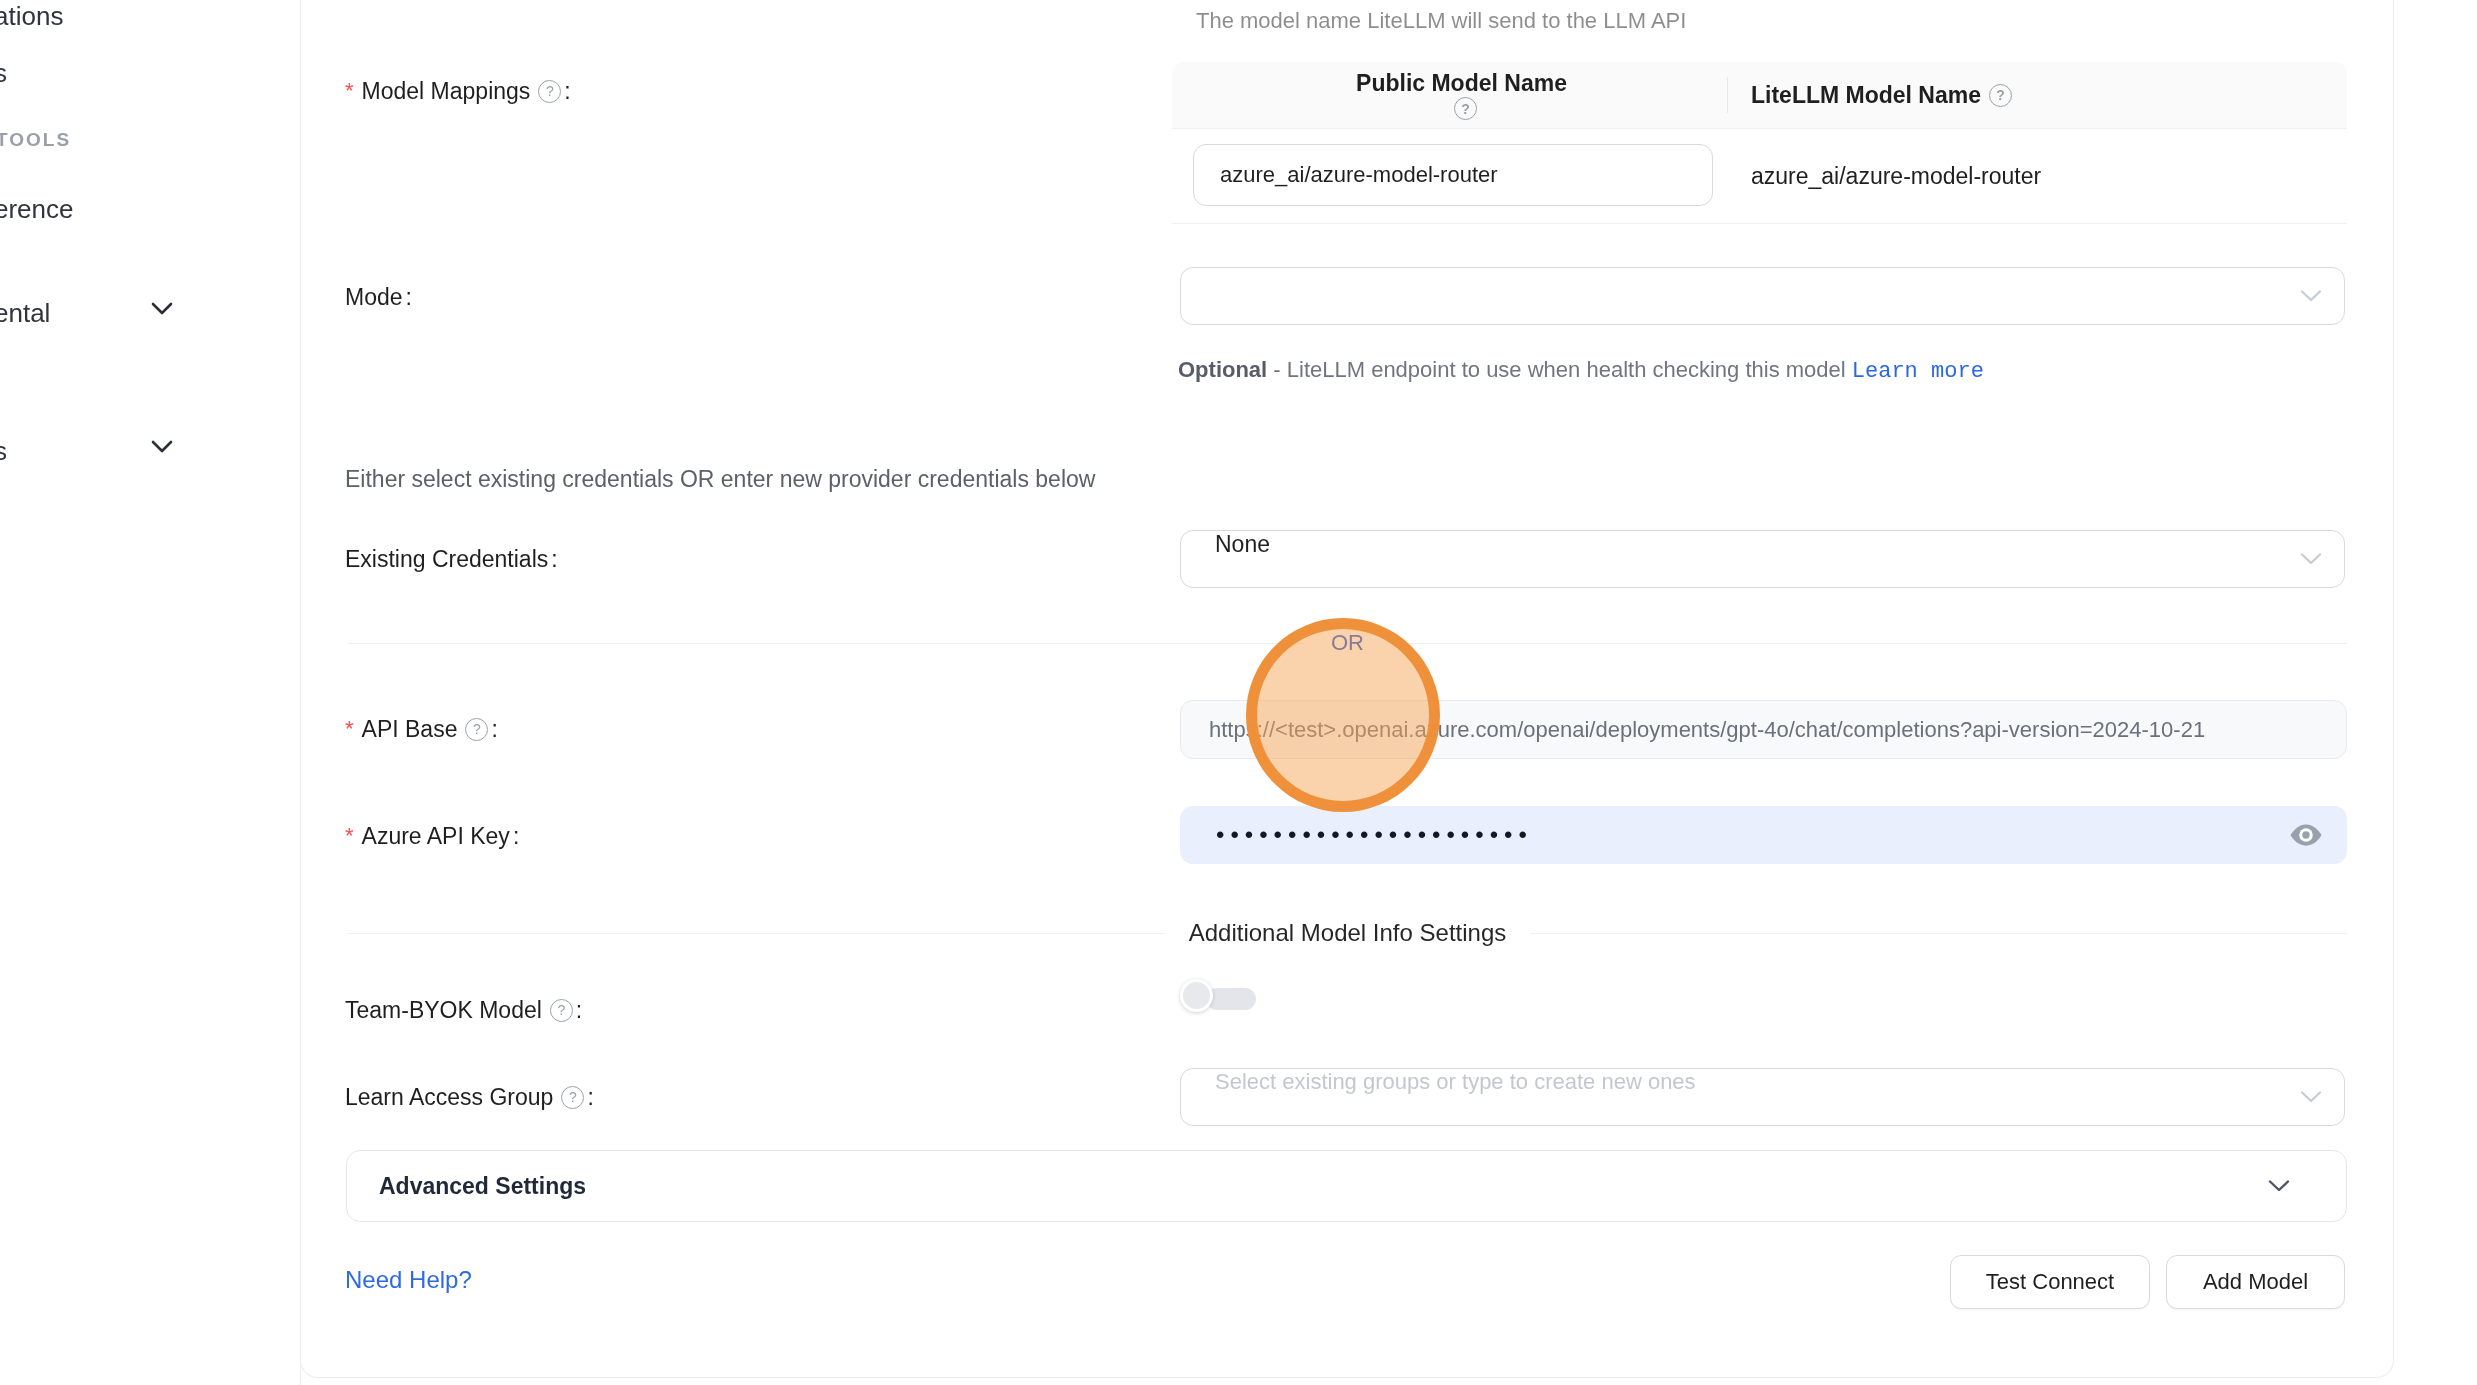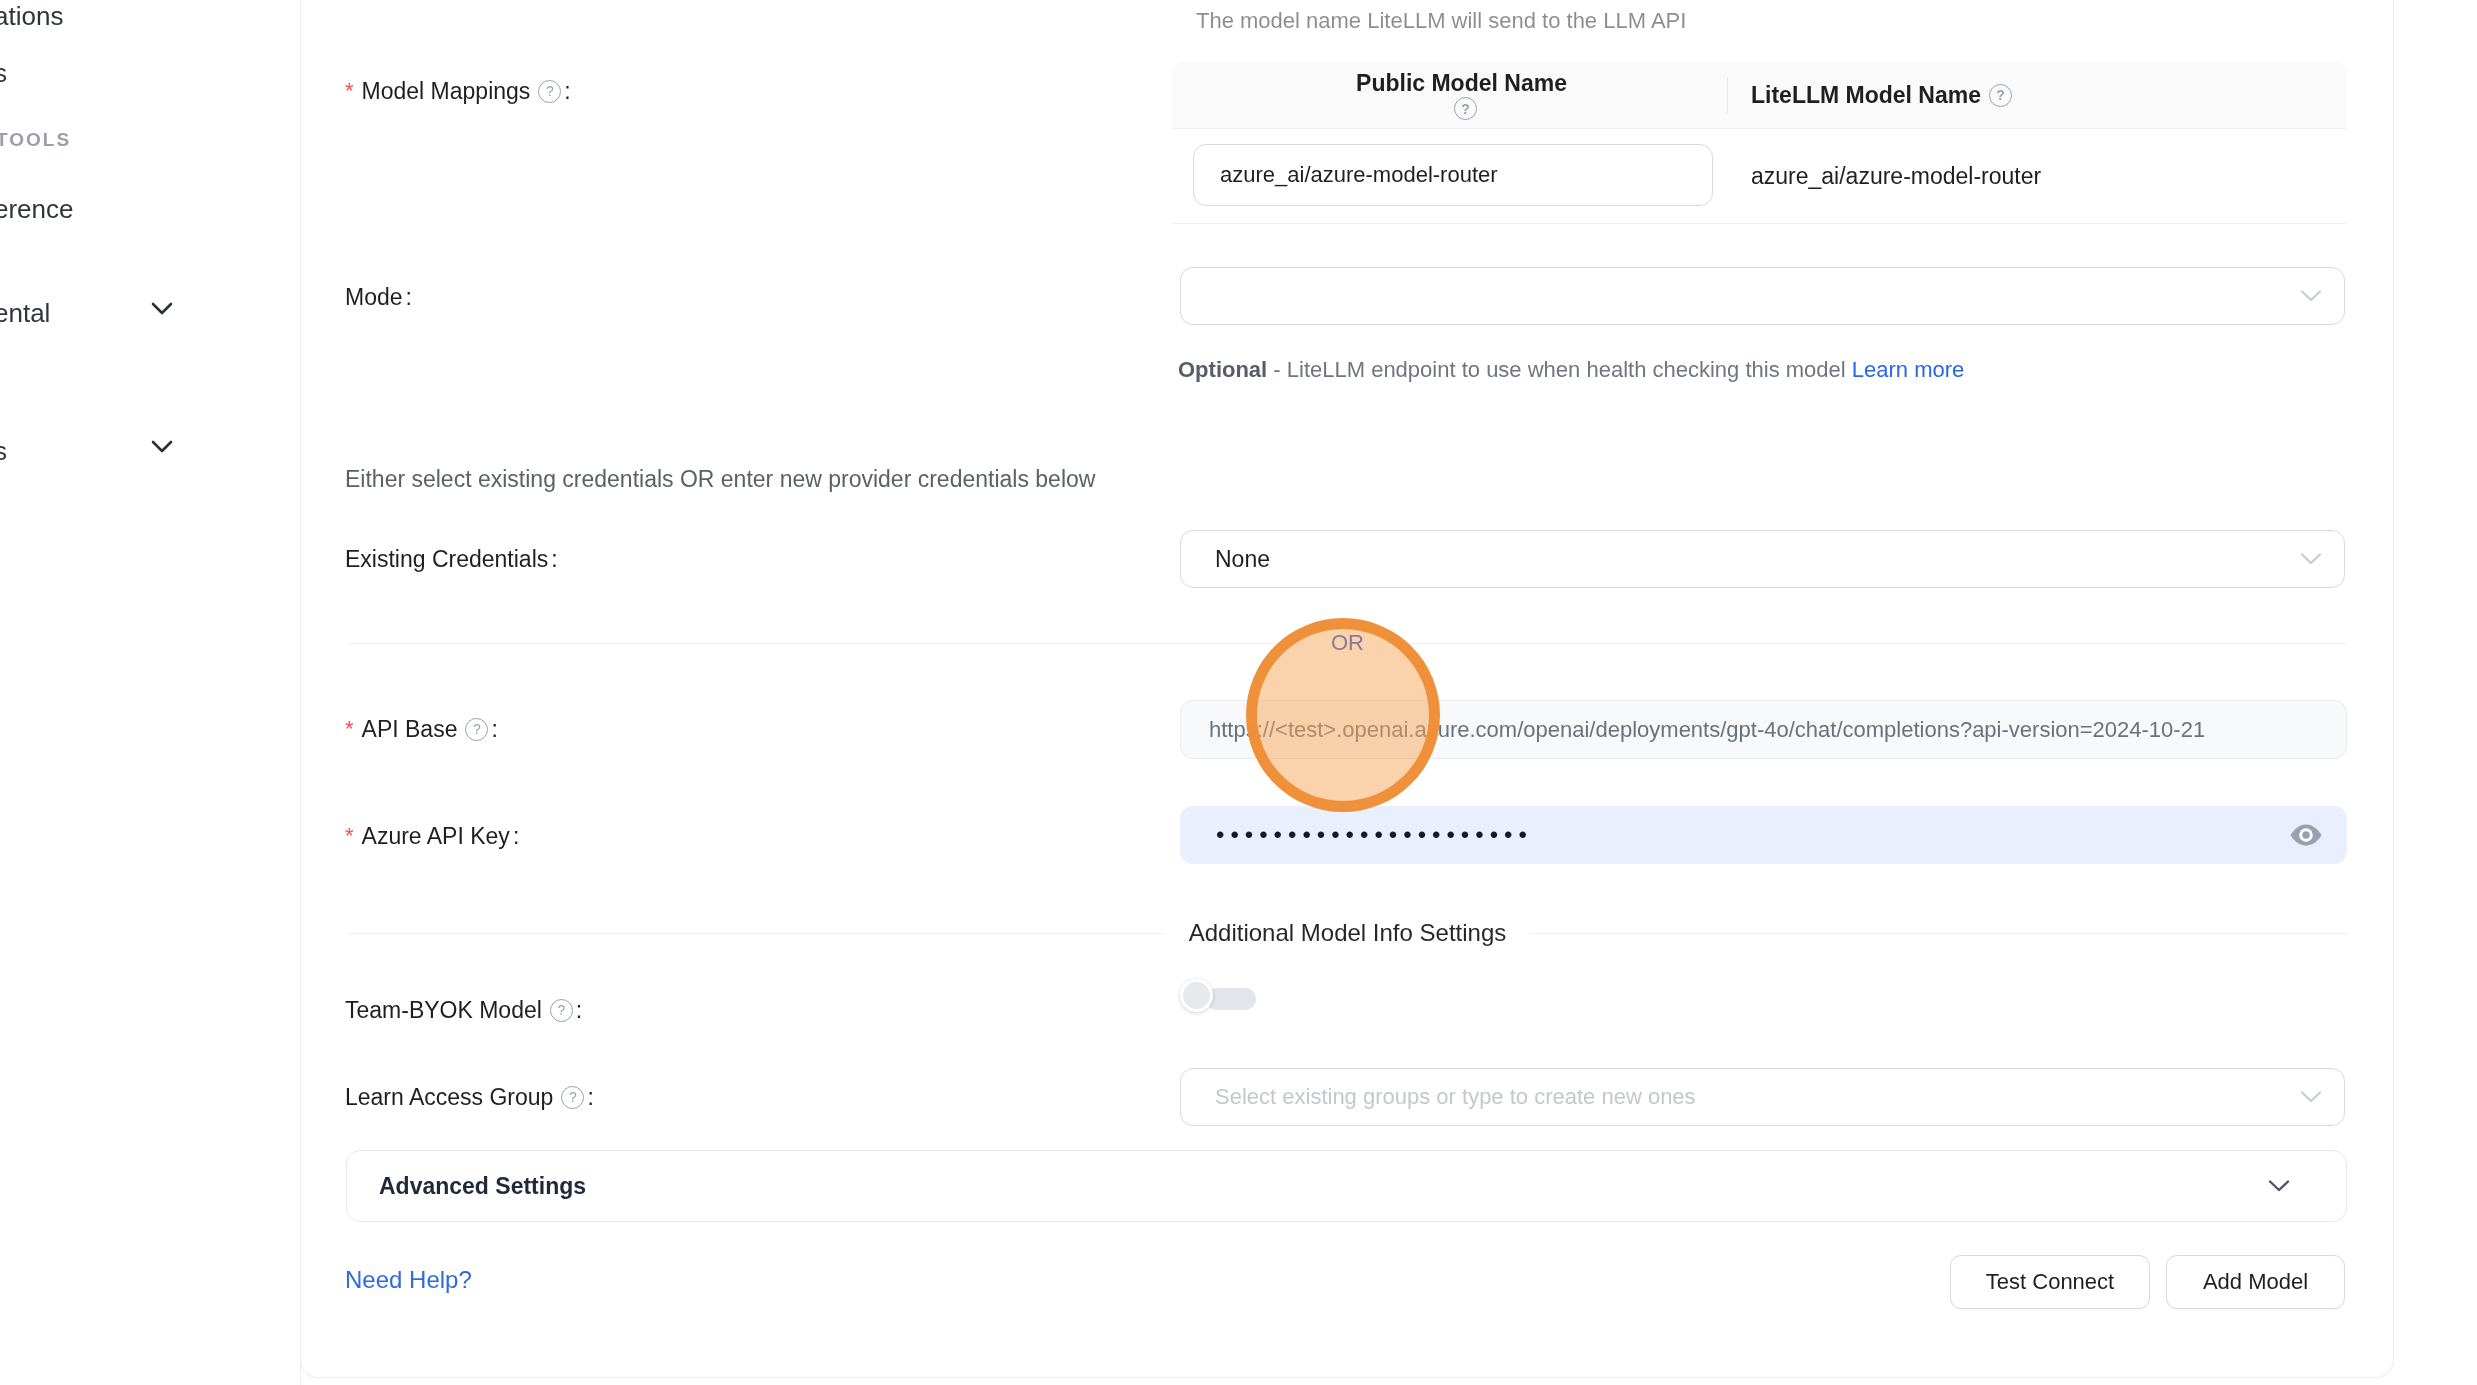--- a/index.html
+++ b/index.html
@@ -33,21 +33,21 @@
   .mm-hcell.c2{padding-left:24px;}
   .mm-hdiv{position:absolute;left:555px;top:15px;width:1px;height:36px;background:#e8e8e8;}
   .mm-body{display:flex;height:94px;align-items:center;border-bottom:1px solid #f0f0f0;position:relative;}
   .mm-input{position:absolute;left:21px;top:15px;width:520px;height:62px;border:1px solid #d9d9d9;border-radius:13px;
             background:#fff;display:flex;align-items:center;padding-left:26px;box-sizing:border-box;
             font-size:22px;color:rgba(0,0,0,.88);}
   .mm-val{position:absolute;left:579px;font-size:23px;color:rgba(0,0,0,.88);}
 
   
   .select{position:absolute;left:1180px;width:1165px;height:58px;border:1px solid #d9d9d9;border-radius:13px;
-          background:#fff;display:flex;align-items:center;padding:0 60px 0 34px;box-sizing:border-box;
+          background:#fff;display:flex;padding:0 60px 0 34px;box-sizing:border-box;
           font-size:23px;color:rgba(0,0,0,.88);}
   .select .ph{color:#c4c7cd;font-size:22px;}
   .sel-chev{position:absolute;right:22px;top:50%;transform:translateY(-50%);}
 
   .ro-input{position:absolute;left:1180px;width:1167px;height:59px;background:#f8f9fb;border:1px solid #e9eaee;
             border-radius:13px;display:flex;align-items:center;padding:0 24px 0 28px;box-sizing:border-box;
             font-size:22px;color:#6a717c;white-space:nowrap;overflow:hidden;}
   .key-input{position:absolute;left:1180px;width:1167px;height:58px;background:#e9effc;border-radius:13px;
              display:flex;align-items:center;padding:0 70px 0 36px;box-sizing:border-box;}
   .dots{font-size:24px;letter-spacing:6px;color:#141822;line-height:20px;}
@@ -75,21 +75,21 @@
   .adv-title{font-size:23px;font-weight:700;color:#1f2937;flex:1;}
 
   
   .link{font-size:24px;color:#2f6ae0;cursor:pointer;}
   .btn{position:absolute;top:1255px;height:54px;background:#fff;border:1px solid #d9d9d9;border-radius:11px;
        display:flex;align-items:center;justify-content:center;font-size:22px;color:rgba(0,0,0,.88);
        box-shadow:0 2px 0 rgba(0,0,0,.02);cursor:pointer;box-sizing:border-box;}
 
   .opt-helper{position:absolute;left:1178px;top:350px;width:830px;font-size:22px;line-height:39px;color:#70757f;}
   .opt-helper b{color:#565d69;}
-  .opt-helper .lnk{color:#2a66e8;}
+  .opt-helper .lnk{color:#2a66e8;font-family:Liberation Mono, monospace;}
   .note{position:absolute;left:345px;top:466px;font-size:23px;color:#5c6168;}
 </style>
 </head>
 <body>
 
 <div class="screen">
 
   <nav>
     <div class="side-item" style="top:1px">ations</div>
     <div class="side-item" style="top:58px">s</div>

